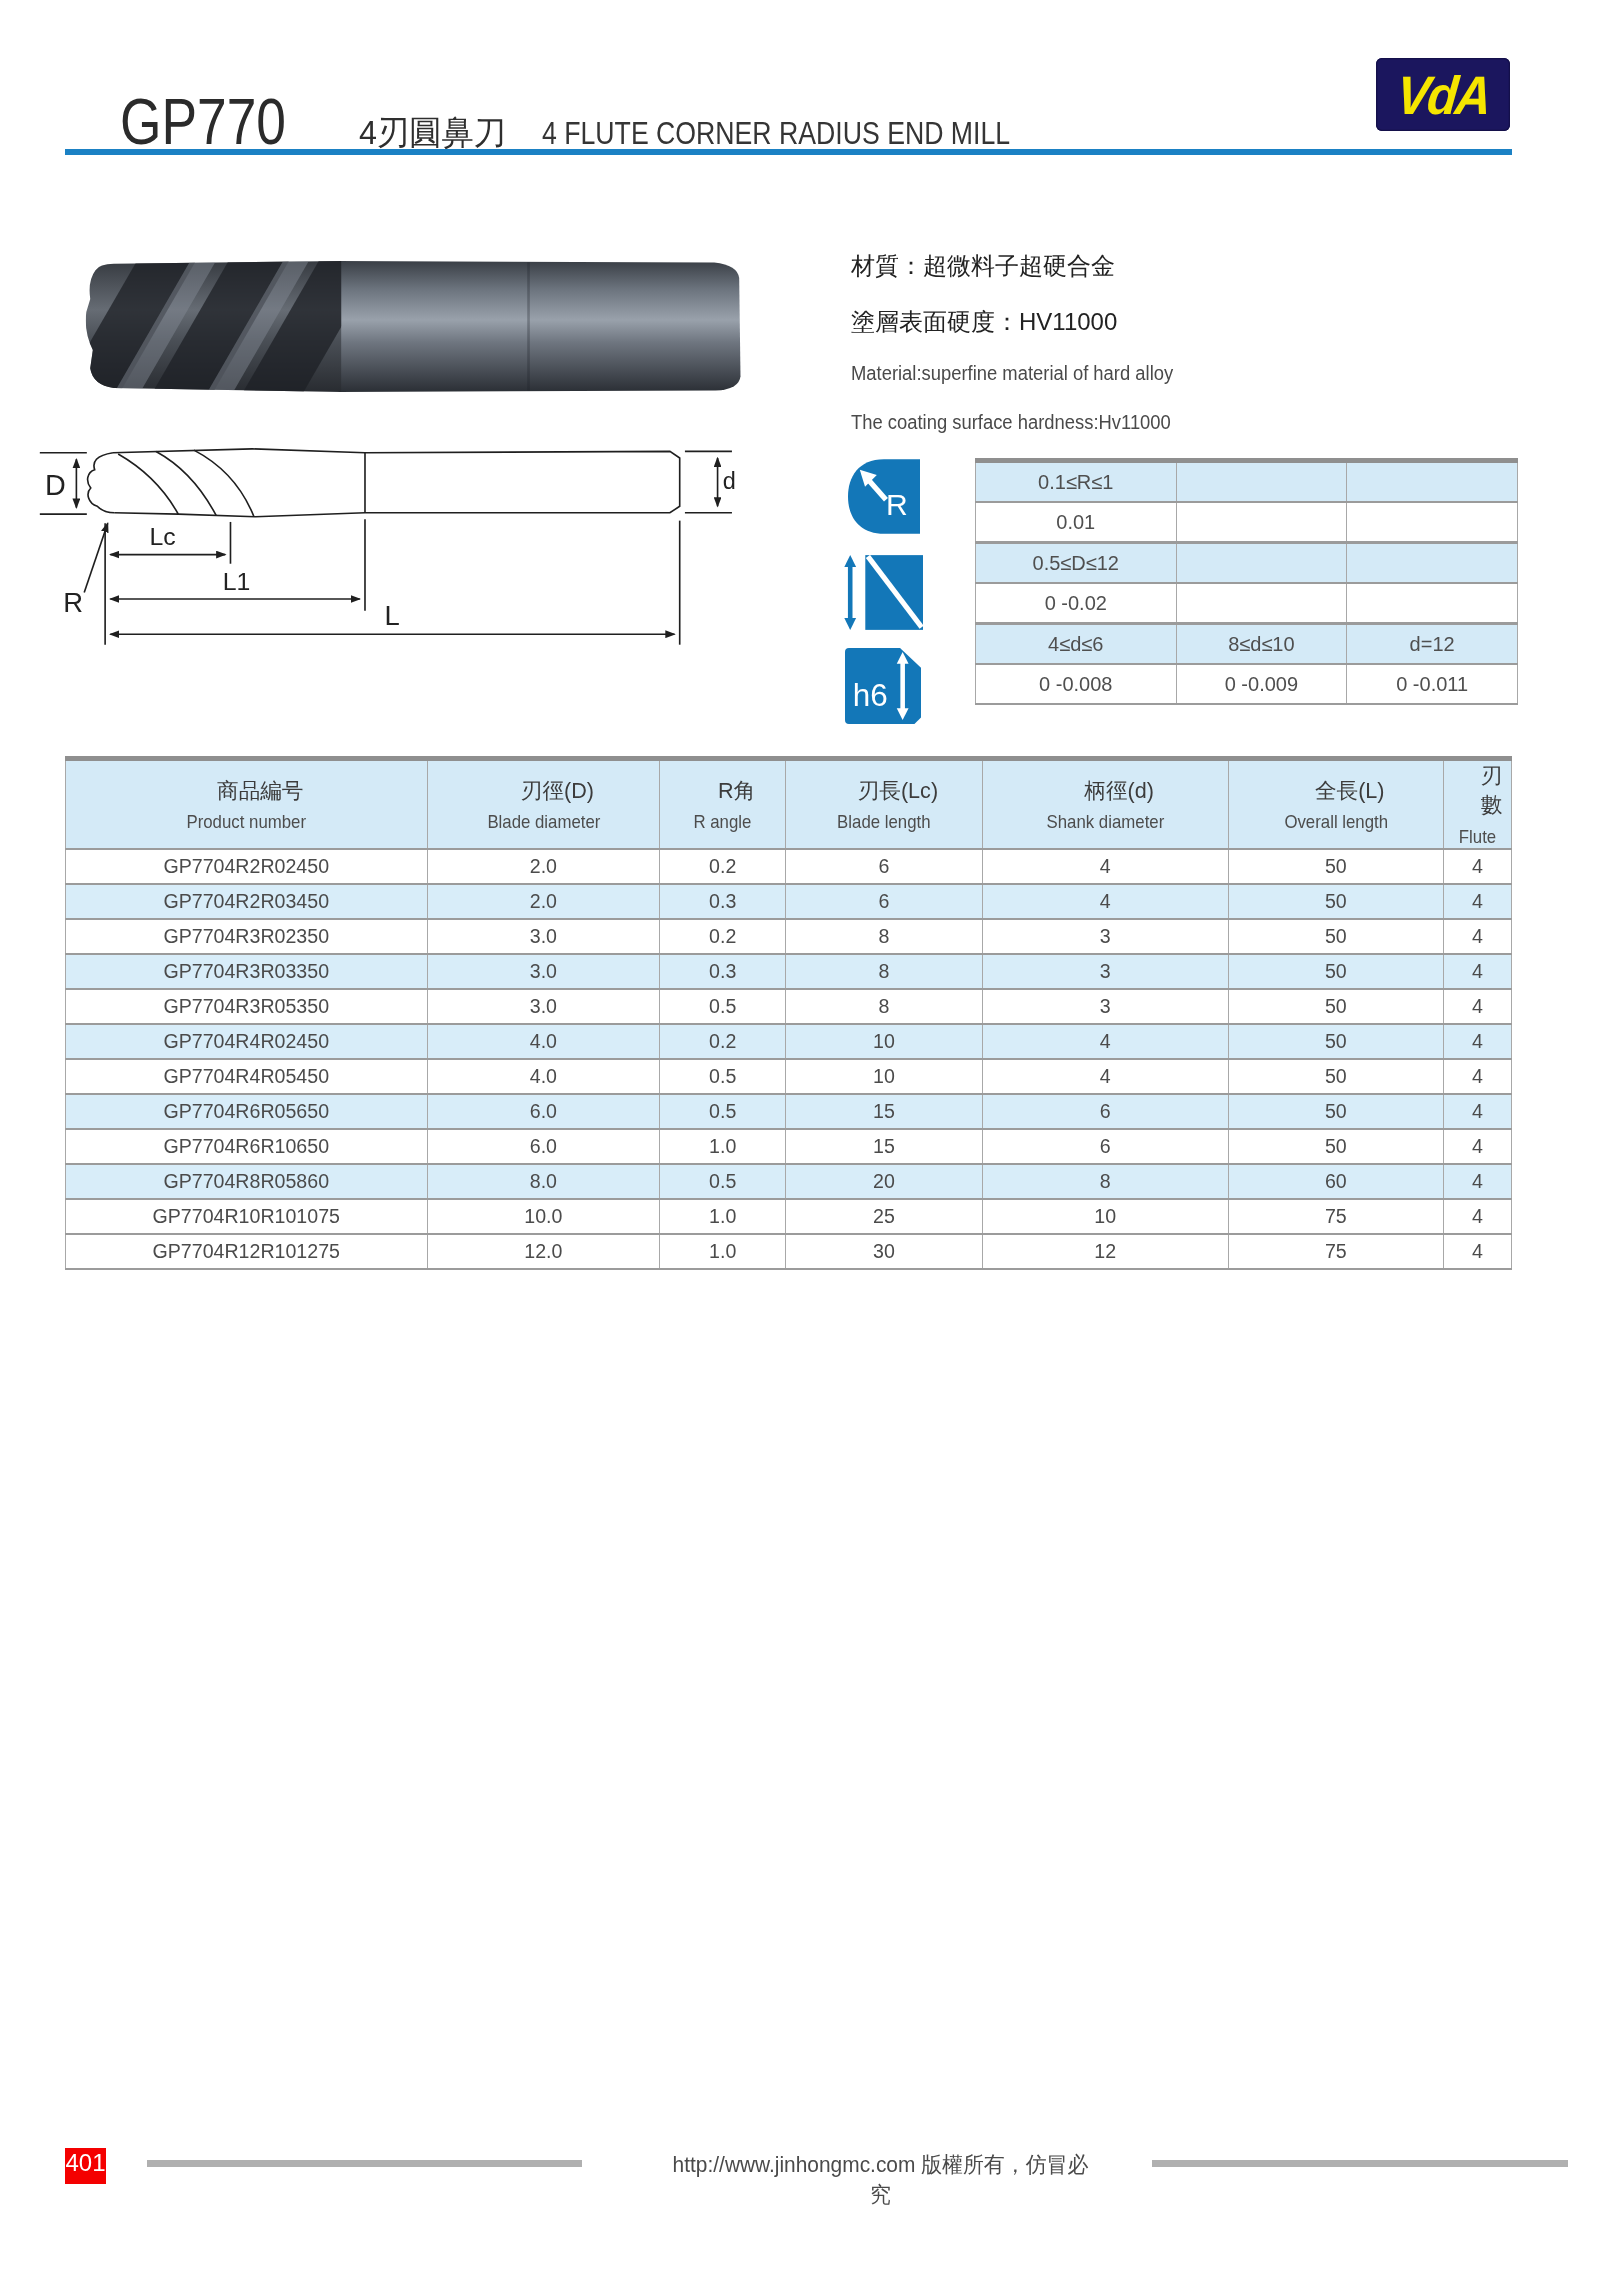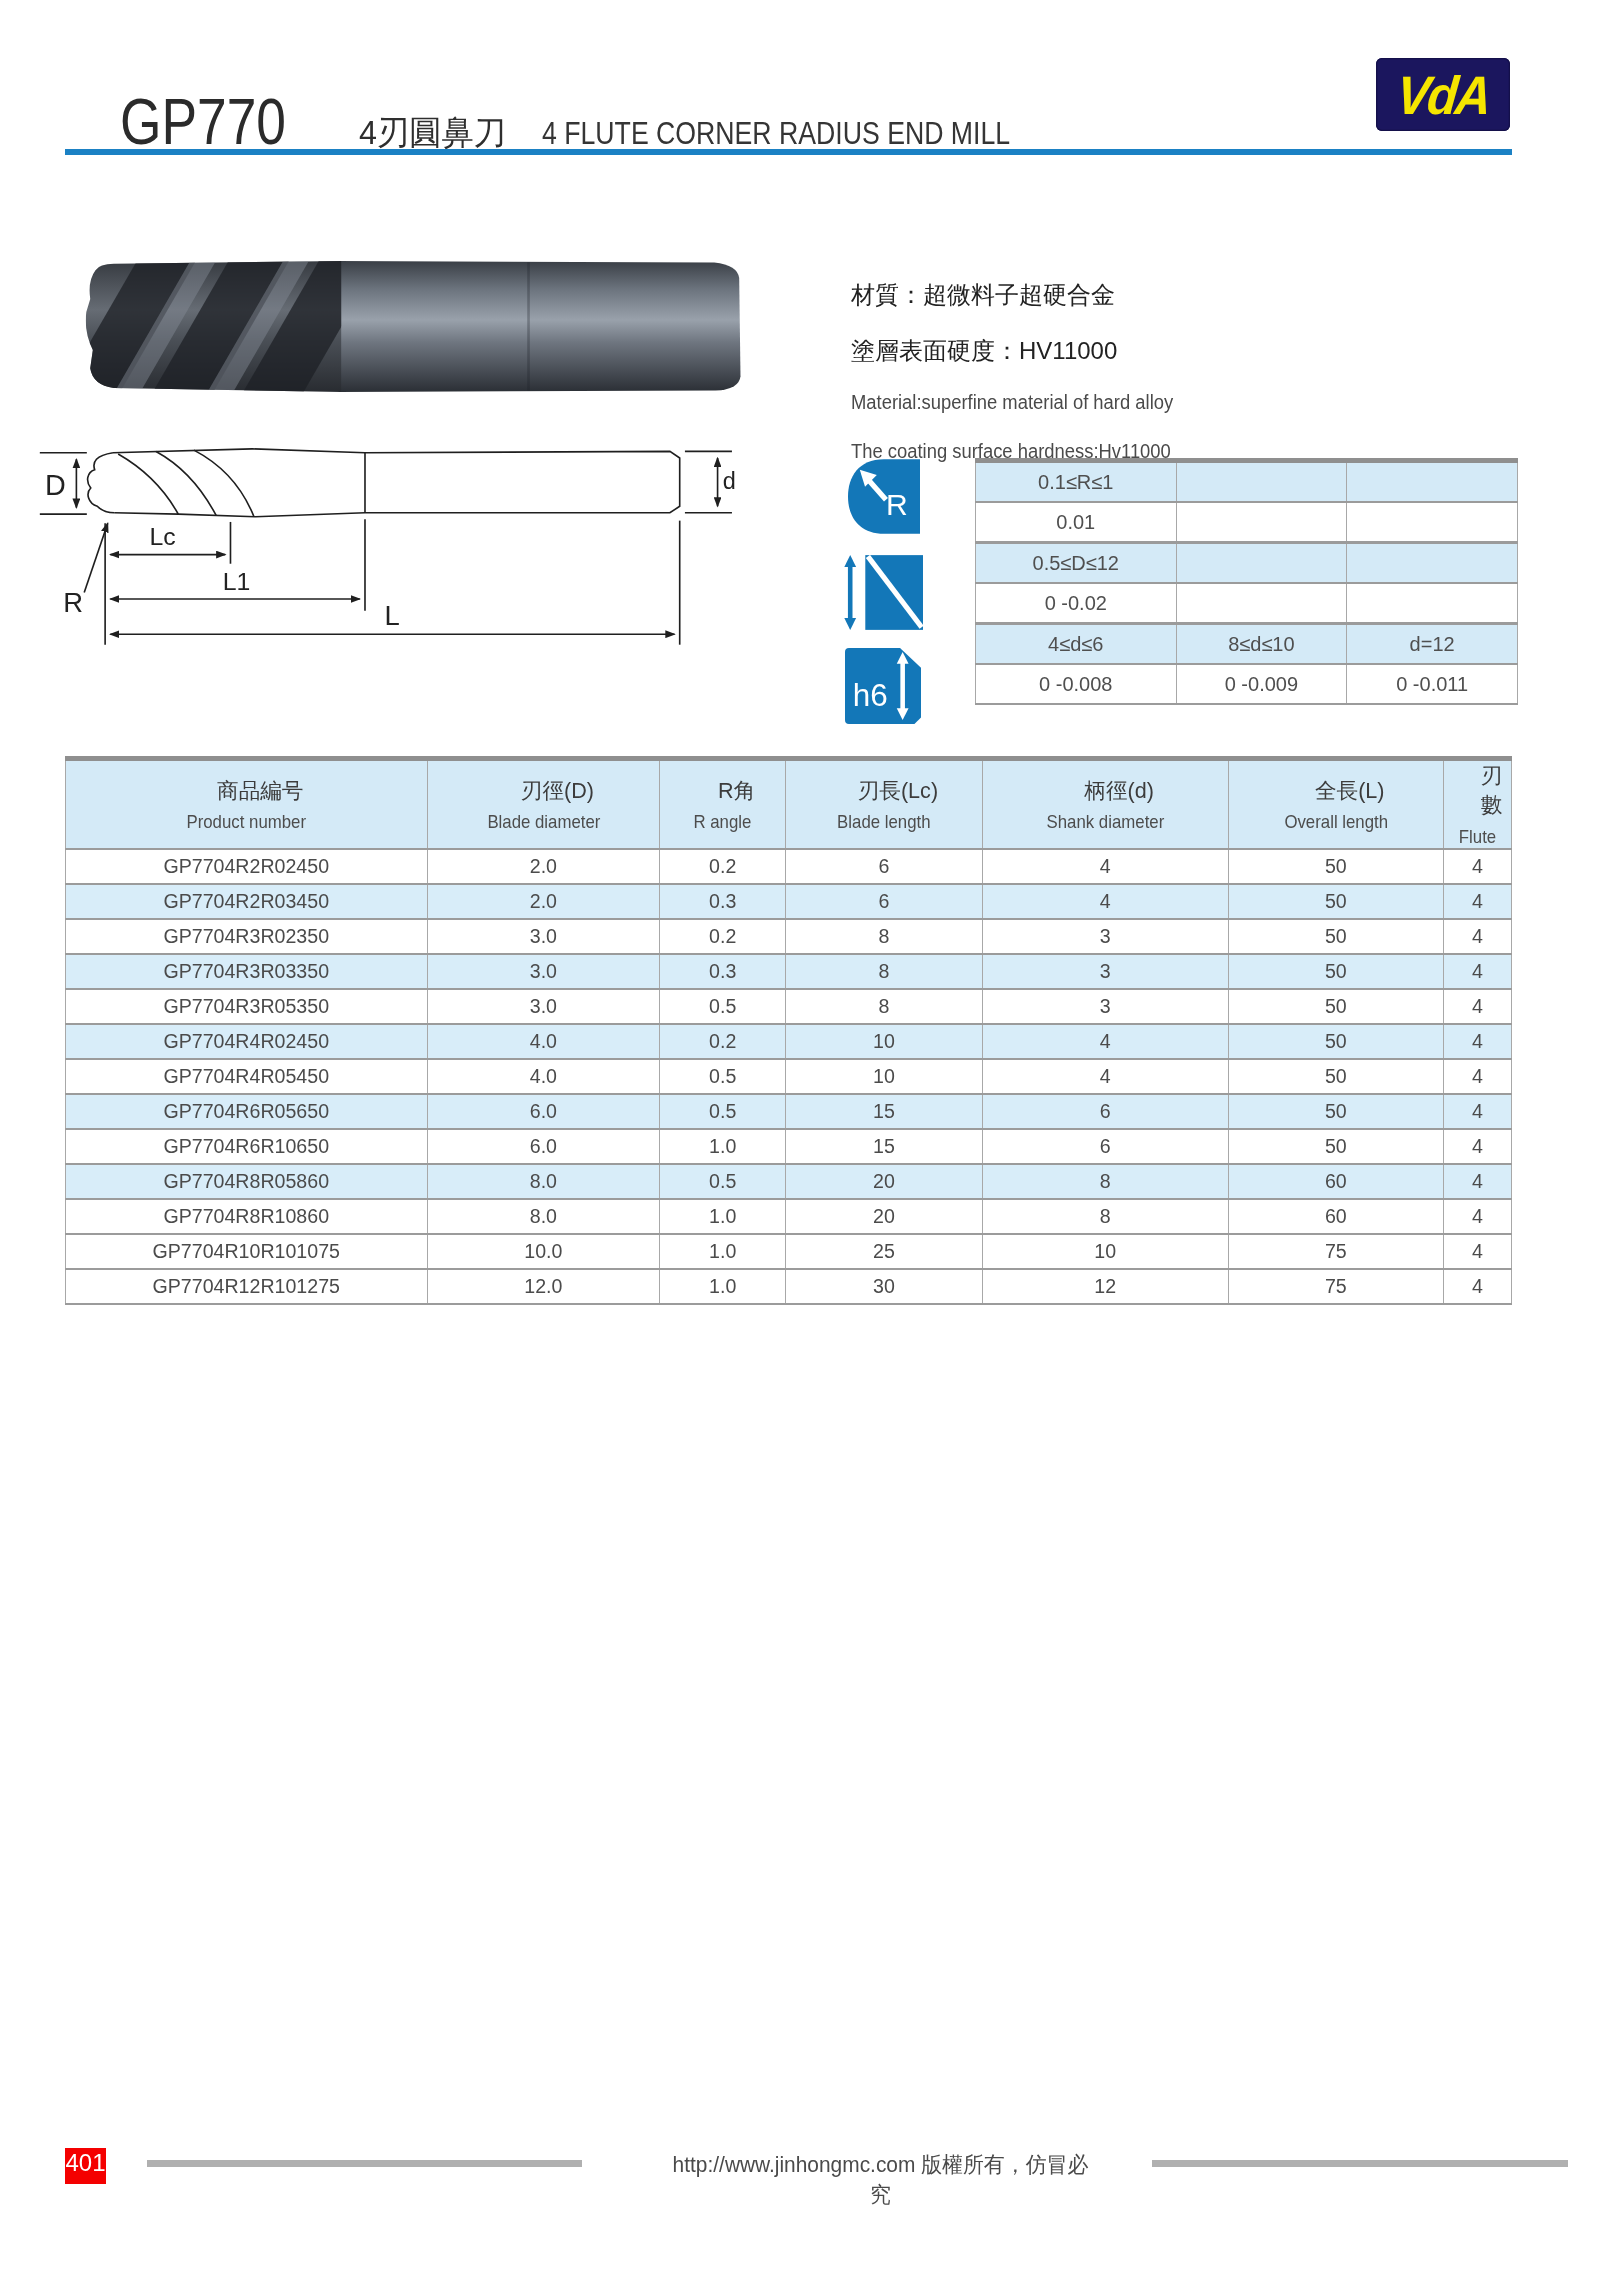--- a/index.html
+++ b/index.html
@@ -12,21 +12,21 @@
   .model{font-size:65px;color:#2b2b2b;display:inline-block;transform:scaleX(.82);transform-origin:0 100%;font-weight:400;}
   .sub-cn{font-size:34px;color:#2e2e2e;margin-left:17px;display:inline-block;transform:scaleX(.95);transform-origin:0 100%;}
   .sub-en{font-size:31px;color:#353535;margin-left:7.9px;display:inline-block;transform:scaleX(.86);transform-origin:0 100%;letter-spacing:0px;}
   .rule{position:absolute;left:65px;top:149px;width:1447px;height:5.9px;background:#1b81c4;}
   .logo{position:absolute;left:1376px;top:58px;width:134px;height:73px;background:#1b165e;border-radius:5.9px;
         display:flex;align-items:center;justify-content:center;box-shadow:0 0 0 1.3px #14104a inset;}
   .logo-text{color:#f5e500;font-size:54px;font-weight:bold;font-style:italic;transform:skewX(-6deg) scaleX(.92);letter-spacing:-2.6px;}
   
   .photo{position:absolute;left:85px;top:251px;width:664px;height:151px;}
   
-  .specs{position:absolute;left:851px;top:250px;width:641px;margin-top:29px;}
+  .specs{position:absolute;left:851px;top:250px;width:641px;}
   .specs p{margin:0;}
   .specs p.cn{font-size:24px;color:#222;margin-bottom:24px;}
   .specs p.en{font-size:20px;color:#4a4a4a;margin-bottom:26px;transform:scaleX(.92);transform-origin:0 50%;}
   
   .diagram{position:absolute;left:26px;top:424px;width:772px;height:222px;}
   .diagram text{font-family:"Liberation Sans",sans-serif;fill:#222;}
   
   .tol-icon{position:absolute;}
   
   .tol-table{position:absolute;left:975px;top:458px;width:543px;border-collapse:collapse;table-layout:fixed;
@@ -355,29 +355,20 @@
         <tr class="alt">
           <td>GP7704R8R05860</td>
           <td>8.0</td>
           <td>0.5</td>
           <td>20</td>
           <td>8</td>
           <td>60</td>
           <td>4</td>
         </tr>
         <tr>
-          <td>GP7704R8R10860</td>
-          <td>8.0</td>
-          <td>1.0</td>
-          <td>20</td>
-          <td>8</td>
-          <td>60</td>
-          <td>4</td>
-        </tr>
-        <tr>
           <td>GP7704R10R101075</td>
           <td>10.0</td>
           <td>1.0</td>
           <td>25</td>
           <td>10</td>
           <td>75</td>
           <td>4</td>
         </tr>
         <tr>
           <td>GP7704R12R101275</td>

